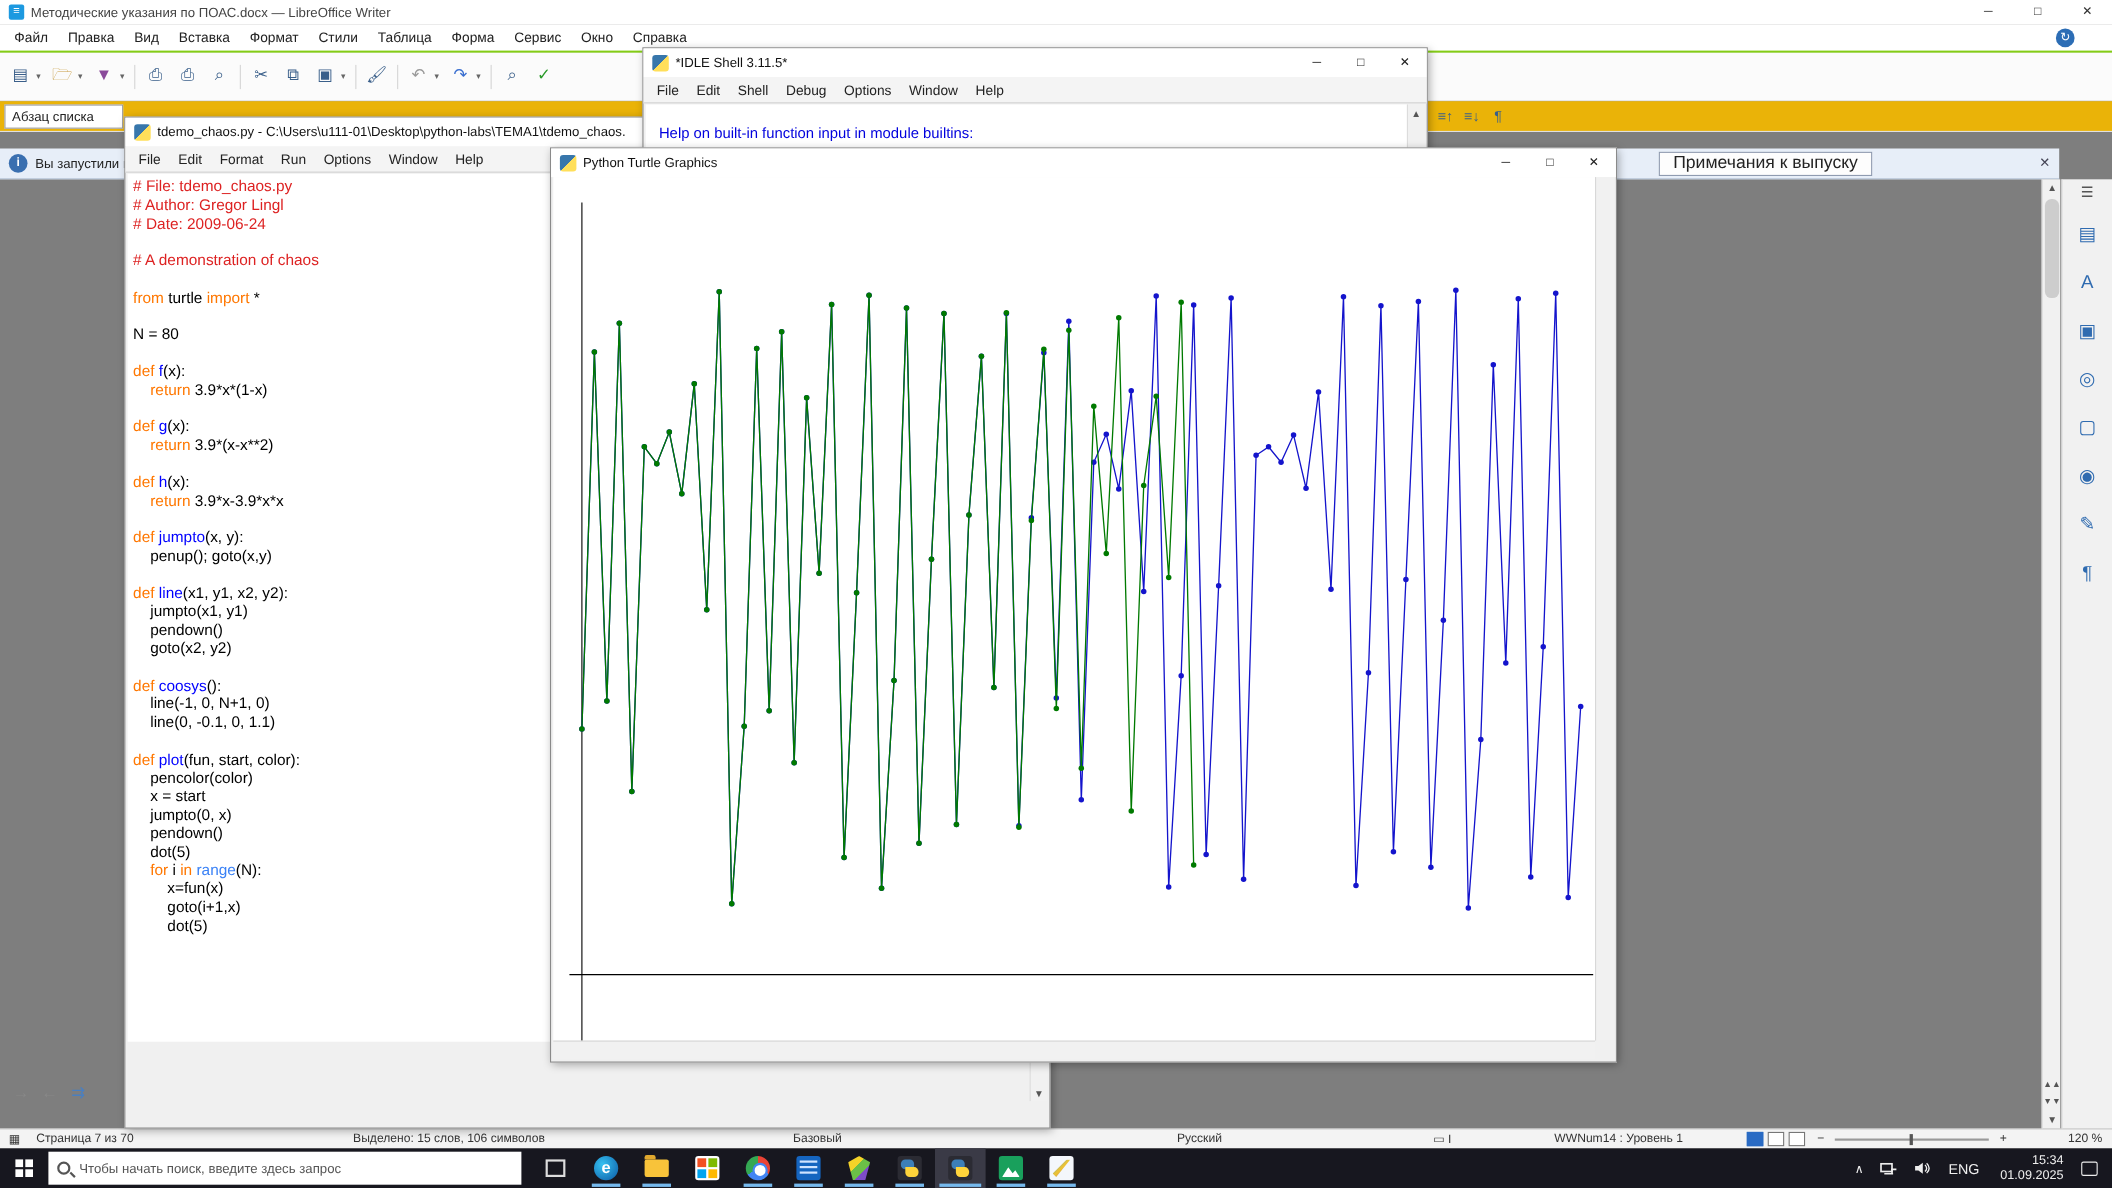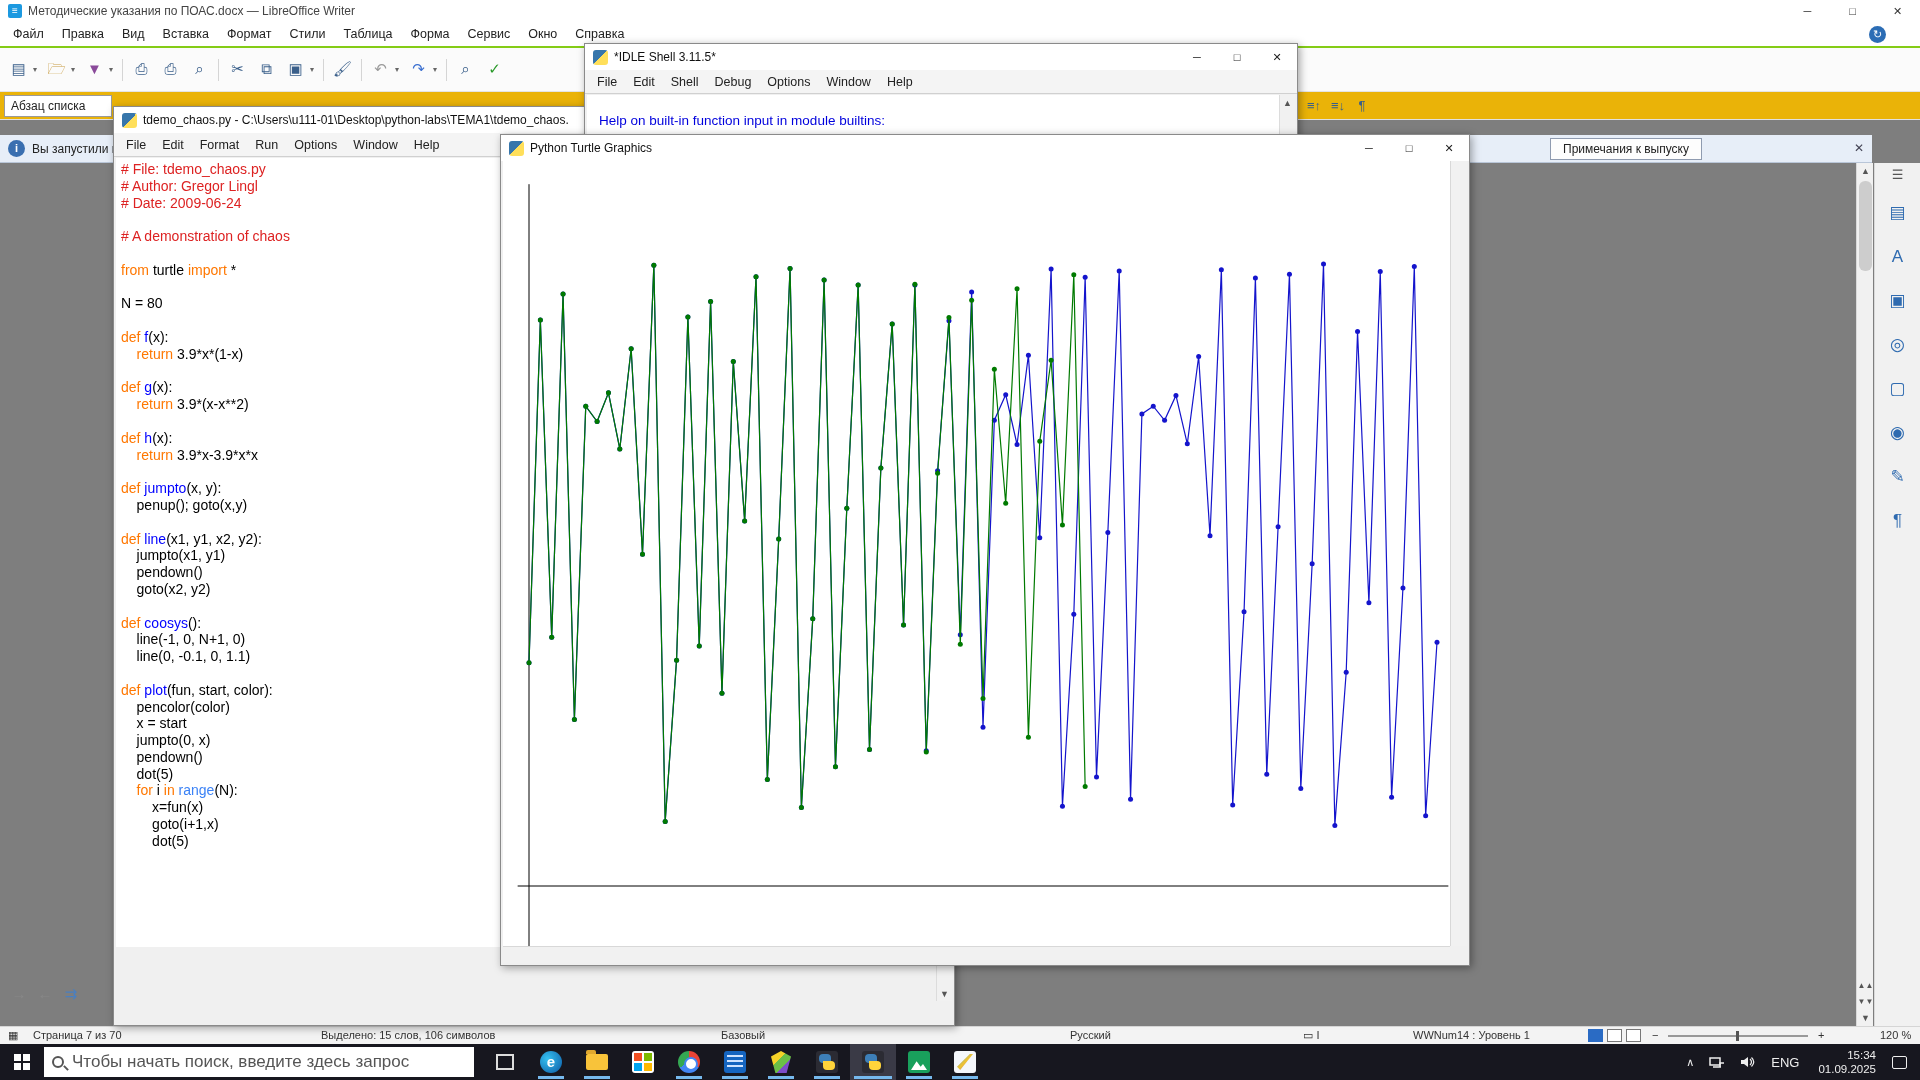--- a/index.html
+++ b/index.html
@@ -21,21 +21,21 @@
   .tb-sep { width:1px; height:22px; background:#d5d5d5; margin:0 4px; }
   .tb-dd { width:9px; font-size:8px; color:#666; line-height:26px; }
   .lo-toolbar2 { left:0; top:92px; width:1920px; height:28px; background:#eab308; border-bottom:1px solid #e0e0e0; }
   .para-combo { position:absolute; left:4px; top:3px; width:108px; height:22px; background:#fff; border:1px solid #9a9a9a; font-size:12px; color:#222; line-height:20px; padding-left:6px; overflow:hidden; white-space:nowrap; }
   .tb2-right { position:absolute; left:1302px; top:3px; display:flex; }
   .tb2-right div { width:24px; height:22px; text-align:center; line-height:22px; font-size:13px; color:#3a5f8a; }
   
   .lo-infobar { left:0; top:135px; width:1872px; height:28px; background:#e7eef8; border-bottom:1px solid #b9c6d8; }
   .info-icon { position:absolute; left:8px; top:5px; width:17px; height:17px; border-radius:50%; background:#3a6fb0; color:#fff; font-size:11px; font-weight:bold; text-align:center; line-height:17px; }
   .info-text { position:absolute; left:32px; top:7px; font-size:12px; color:#222; white-space:nowrap; }
-  .relnotes-btn { position:absolute; right:170px; top:3px; height:22px; background:#fdfdfd; border:1px solid #8f9bb0; font-size:12px; color:#222; line-height:20px; padding:0 12px; }
+  .relnotes-btn { position:absolute; right:170px; top:3px; height:22px; background:#fdfdfd; border:1px solid #8f9bb0; font-size:16px; color:#222; line-height:20px; padding:0 12px; }
   .info-close { position:absolute; right:8px; top:6px; font-size:12px; color:#445; }
   
   .doc-area { left:0; top:120px; width:1920px; height:906px; background:#7e7e7e; }
   .lo-vscroll { left:1856px; top:163px; width:17px; height:863px; background:#f1f1f1; border-left:1px solid #d9d9d9; }
   .lo-vscroll .arr { width:17px; height:16px; text-align:center; font-size:9px; color:#555; line-height:16px; }
   .lo-vscroll .thumb { position:absolute; left:2px; top:18px; width:13px; height:90px; background:#cdcdcd; border-radius:6px; }
   .pagenav { position:absolute; left:0; bottom:0; width:17px; }
   .pagenav div { height:16px; text-align:center; font-size:8px; color:#555; line-height:16px; }
   .lo-sidebar { left:1874px; top:163px; width:46px; height:863px; background:#f1f1f1; border-left:1px solid #d9d9d9; }
   .sb-ic { width:30px; height:30px; margin:9px auto 14px auto; text-align:center; font-size:17px; line-height:30px; color:#2f6bb0; border-radius:3px; }
@@ -83,21 +83,21 @@
   .tu-hscroll { position:absolute; left:2px; right:19px; bottom:2px; height:17px; background:#f1f1f1; border-top:1px solid #d8d8d8; }
 
   
   .taskbar { left:0; top:1044px; width:1920px; height:36px; background:#17171f; display:flex; align-items:center; }
   .tb-start { width:44px; height:36px; display:flex; align-items:center; justify-content:center; }
   .win-logo { width:16px; height:16px; display:grid; grid-template-columns:7px 7px; grid-gap:2px; }
   .win-logo i { background:#fefefe; width:7px; height:7px; }
   .tb-search { width:430px; height:30px; background:#ffffff; display:flex; align-items:center; margin-right:8px; }
   .tb-search .mag { width:12px; height:12px; margin:0 8px; border:2px solid #555; border-radius:50%; position:relative; }
   .tb-search .mag::after { content:""; position:absolute; left:9px; top:9px; width:6px; height:2px; background:#555; transform:rotate(45deg); }
-  .tb-search span { font-size:17px; color:#555; }
+  .tb-search span { font-size:12px; color:#555; }
   .tk-ic { width:46px; height:36px; position:relative; display:flex; align-items:center; justify-content:center; }
   .tk-ic.running::after { content:""; position:absolute; left:10px; bottom:1px; width:26px; height:3px; background:#76b9ed; }
   .tk-ic.active { background:#3a3a46; }
   .tk-ic.active::after { left:4px; width:38px; }
   .taskview { width:18px; height:16px; border:2px solid #ddd; position:relative; background:transparent; }
   .edge-c { width:22px; height:22px; border-radius:50%; background:radial-gradient(circle at 35% 35%, #35c1f1, #0c59a4); color:#fff; font-weight:bold; font-size:15px; text-align:center; line-height:22px; }
   .folder-c { width:22px; height:16px; background:#f8c33a; border-radius:2px; position:relative; }
   .folder-c::before { content:""; position:absolute; left:0; top:-4px; width:10px; height:4px; background:#e0a82e; border-radius:2px 2px 0 0; }
   .store-c { width:22px; height:22px; background:#fff; border-radius:3px; display:grid; grid-template-columns:8px 8px; grid-gap:2px; padding:2px; }
   .store-c i:nth-child(1){background:#f25022;} .store-c i:nth-child(2){background:#7fba00;}

